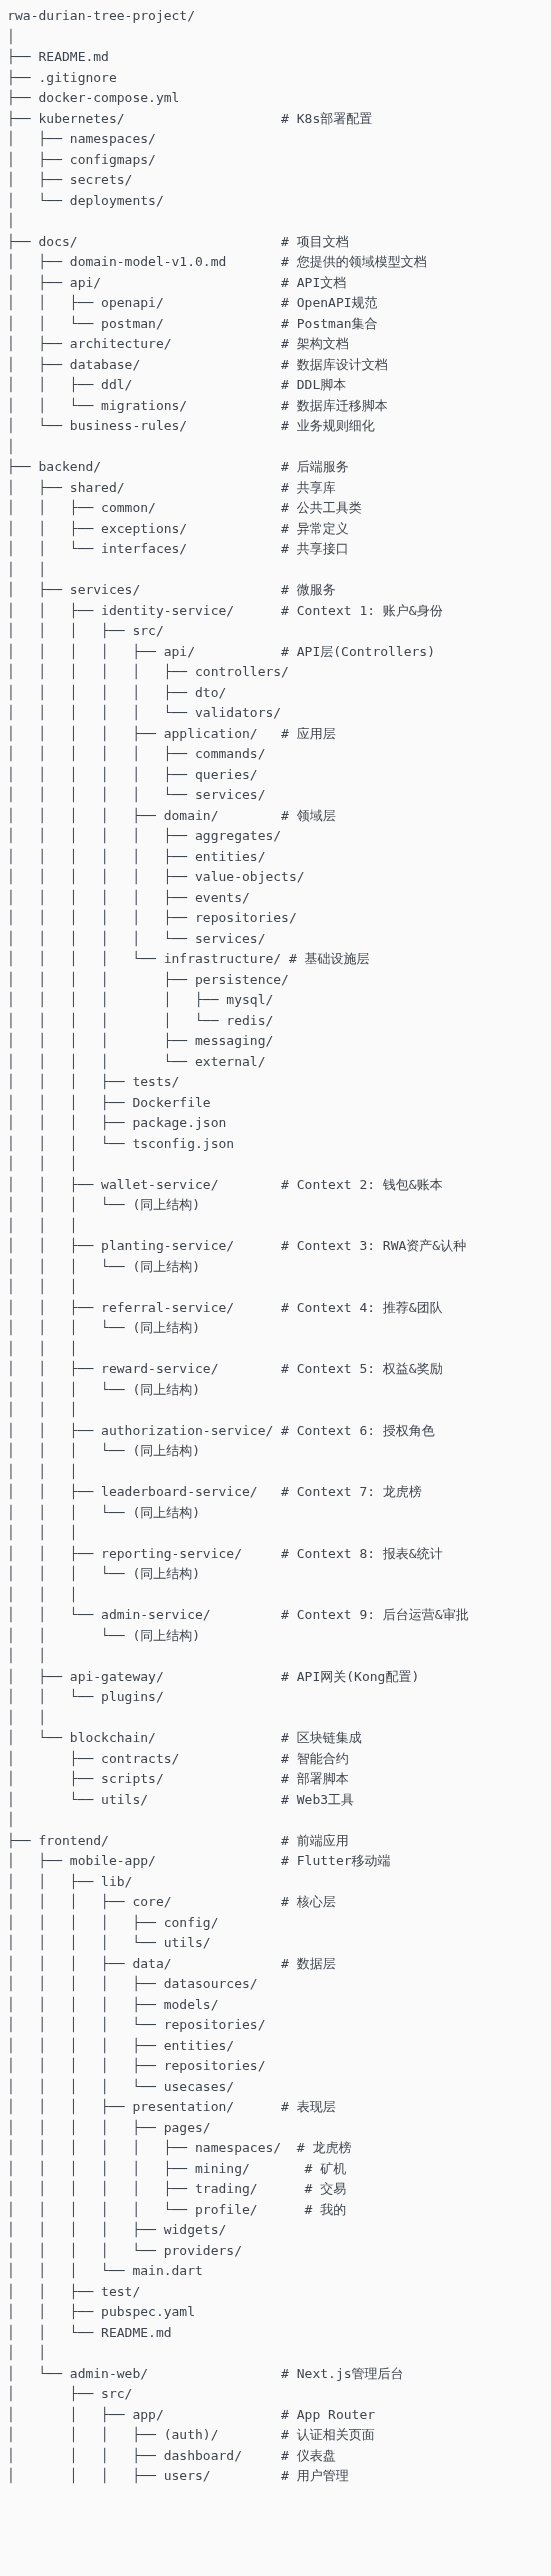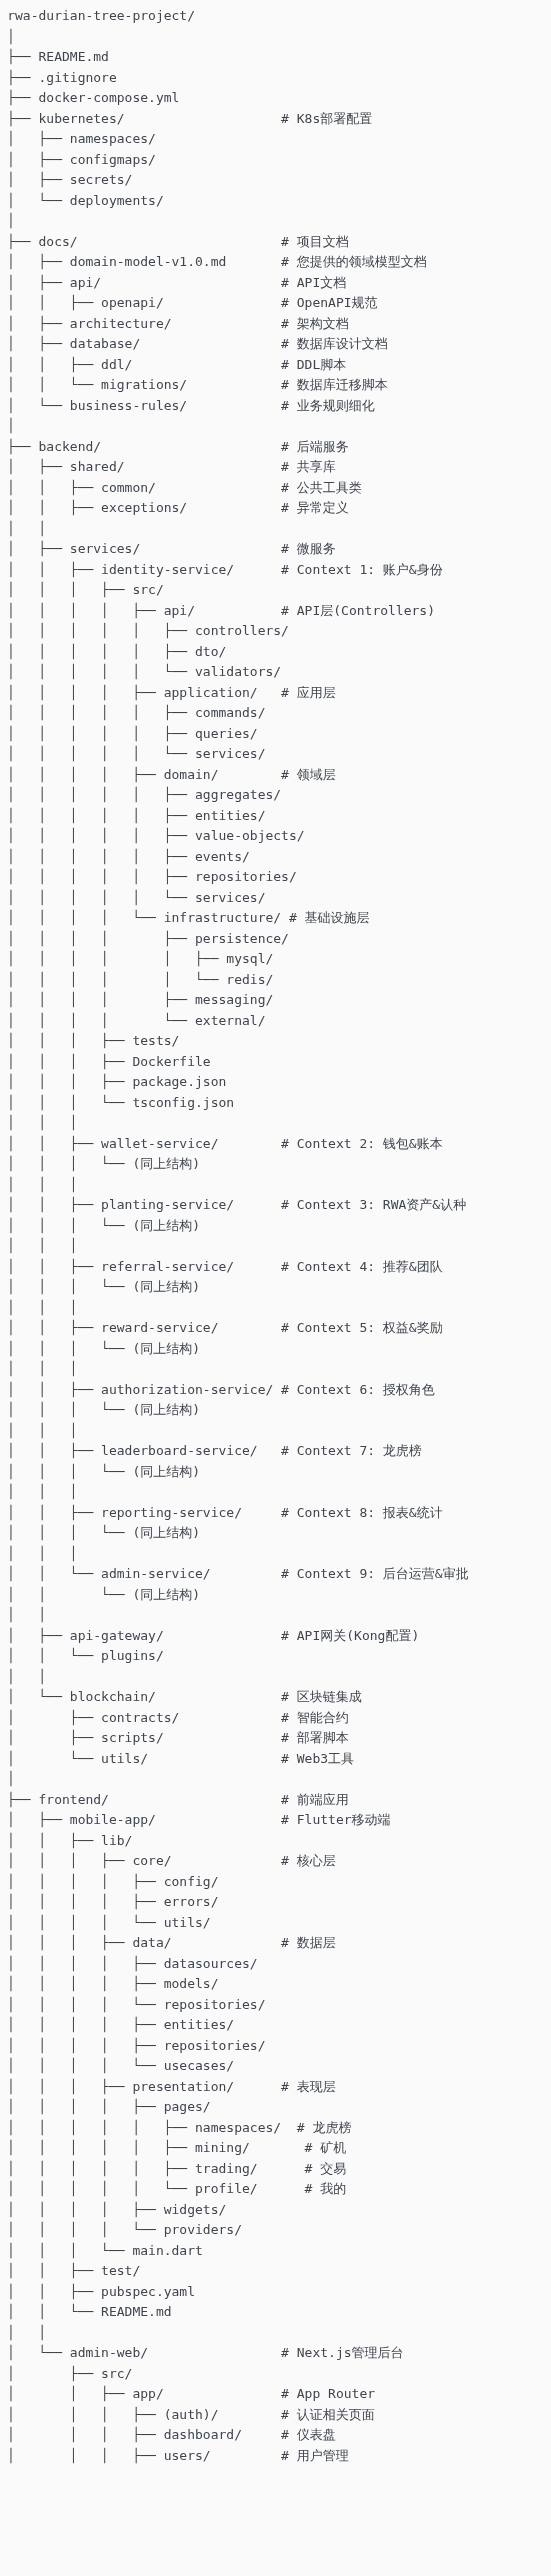--- a/index.html
+++ b/index.html
@@ -34,30 +34,32 @@
       <div class="tree-line">├── kubernetes/                    # K8s部署配置</div>
       <div class="tree-line">│   ├── namespaces/</div>
       <div class="tree-line">│   ├── configmaps/</div>
       <div class="tree-line">│   ├── secrets/</div>
       <div class="tree-line">│   └── deployments/</div>
       <div class="tree-line">│</div>
       <div class="tree-line">├── docs/                          # 项目文档</div>
       <div class="tree-line">│   ├── domain-model-v1.0.md       # 您提供的领域模型文档</div>
       <div class="tree-line">│   ├── api/                       # API文档</div>
       <div class="tree-line">│   │   ├── openapi/               # OpenAPI规范</div>
+      <div class="tree-line">│   │   └── postman/               # Postman集合</div>
       <div class="tree-line">│   ├── architecture/              # 架构文档</div>
       <div class="tree-line">│   ├── database/                  # 数据库设计文档</div>
       <div class="tree-line">│   │   ├── ddl/                   # DDL脚本</div>
       <div class="tree-line">│   │   └── migrations/            # 数据库迁移脚本</div>
       <div class="tree-line">│   └── business-rules/            # 业务规则细化</div>
       <div class="tree-line">│</div>
       <div class="tree-line">├── backend/                       # 后端服务</div>
       <div class="tree-line">│   ├── shared/                    # 共享库</div>
       <div class="tree-line">│   │   ├── common/                # 公共工具类</div>
       <div class="tree-line">│   │   ├── exceptions/            # 异常定义</div>
+      <div class="tree-line">│   │   └── interfaces/            # 共享接口</div>
       <div class="tree-line">│   │</div>
       <div class="tree-line">│   ├── services/                  # 微服务</div>
       <div class="tree-line">│   │   ├── identity-service/      # Context 1: 账户&amp;身份</div>
       <div class="tree-line">│   │   │   ├── src/</div>
       <div class="tree-line">│   │   │   │   ├── api/           # API层(Controllers)</div>
       <div class="tree-line">│   │   │   │   │   ├── controllers/</div>
       <div class="tree-line">│   │   │   │   │   ├── dto/</div>
       <div class="tree-line">│   │   │   │   │   └── validators/</div>
       <div class="tree-line">│   │   │   │   ├── application/   # 应用层</div>
       <div class="tree-line">│   │   │   │   │   ├── commands/</div>
@@ -111,21 +113,20 @@
       <div class="tree-line">│   └── blockchain/                # 区块链集成</div>
       <div class="tree-line">│       ├── contracts/             # 智能合约</div>
       <div class="tree-line">│       ├── scripts/               # 部署脚本</div>
       <div class="tree-line">│       └── utils/                 # Web3工具</div>
       <div class="tree-line">│</div>
       <div class="tree-line">├── frontend/                      # 前端应用</div>
       <div class="tree-line">│   ├── mobile-app/                # Flutter移动端</div>
       <div class="tree-line">│   │   ├── lib/</div>
       <div class="tree-line">│   │   │   ├── core/              # 核心层</div>
       <div class="tree-line">│   │   │   │   ├── config/</div>
-      <div class="tree-line">│   │   │   │   ├── errors/</div>
       <div class="tree-line">│   │   │   │   └── utils/</div>
       <div class="tree-line">│   │   │   ├── data/              # 数据层</div>
       <div class="tree-line">│   │   │   │   ├── datasources/</div>
       <div class="tree-line">│   │   │   │   ├── models/</div>
       <div class="tree-line">│   │   │   │   └── repositories/</div>
       <div class="tree-line">│   │   │   │   ├── entities/</div>
       <div class="tree-line">│   │   │   │   ├── repositories/</div>
       <div class="tree-line">│   │   │   │   └── usecases/</div>
       <div class="tree-line">│   │   │   ├── presentation/      # 表现层</div>
       <div class="tree-line">│   │   │   │   ├── pages/</div>

